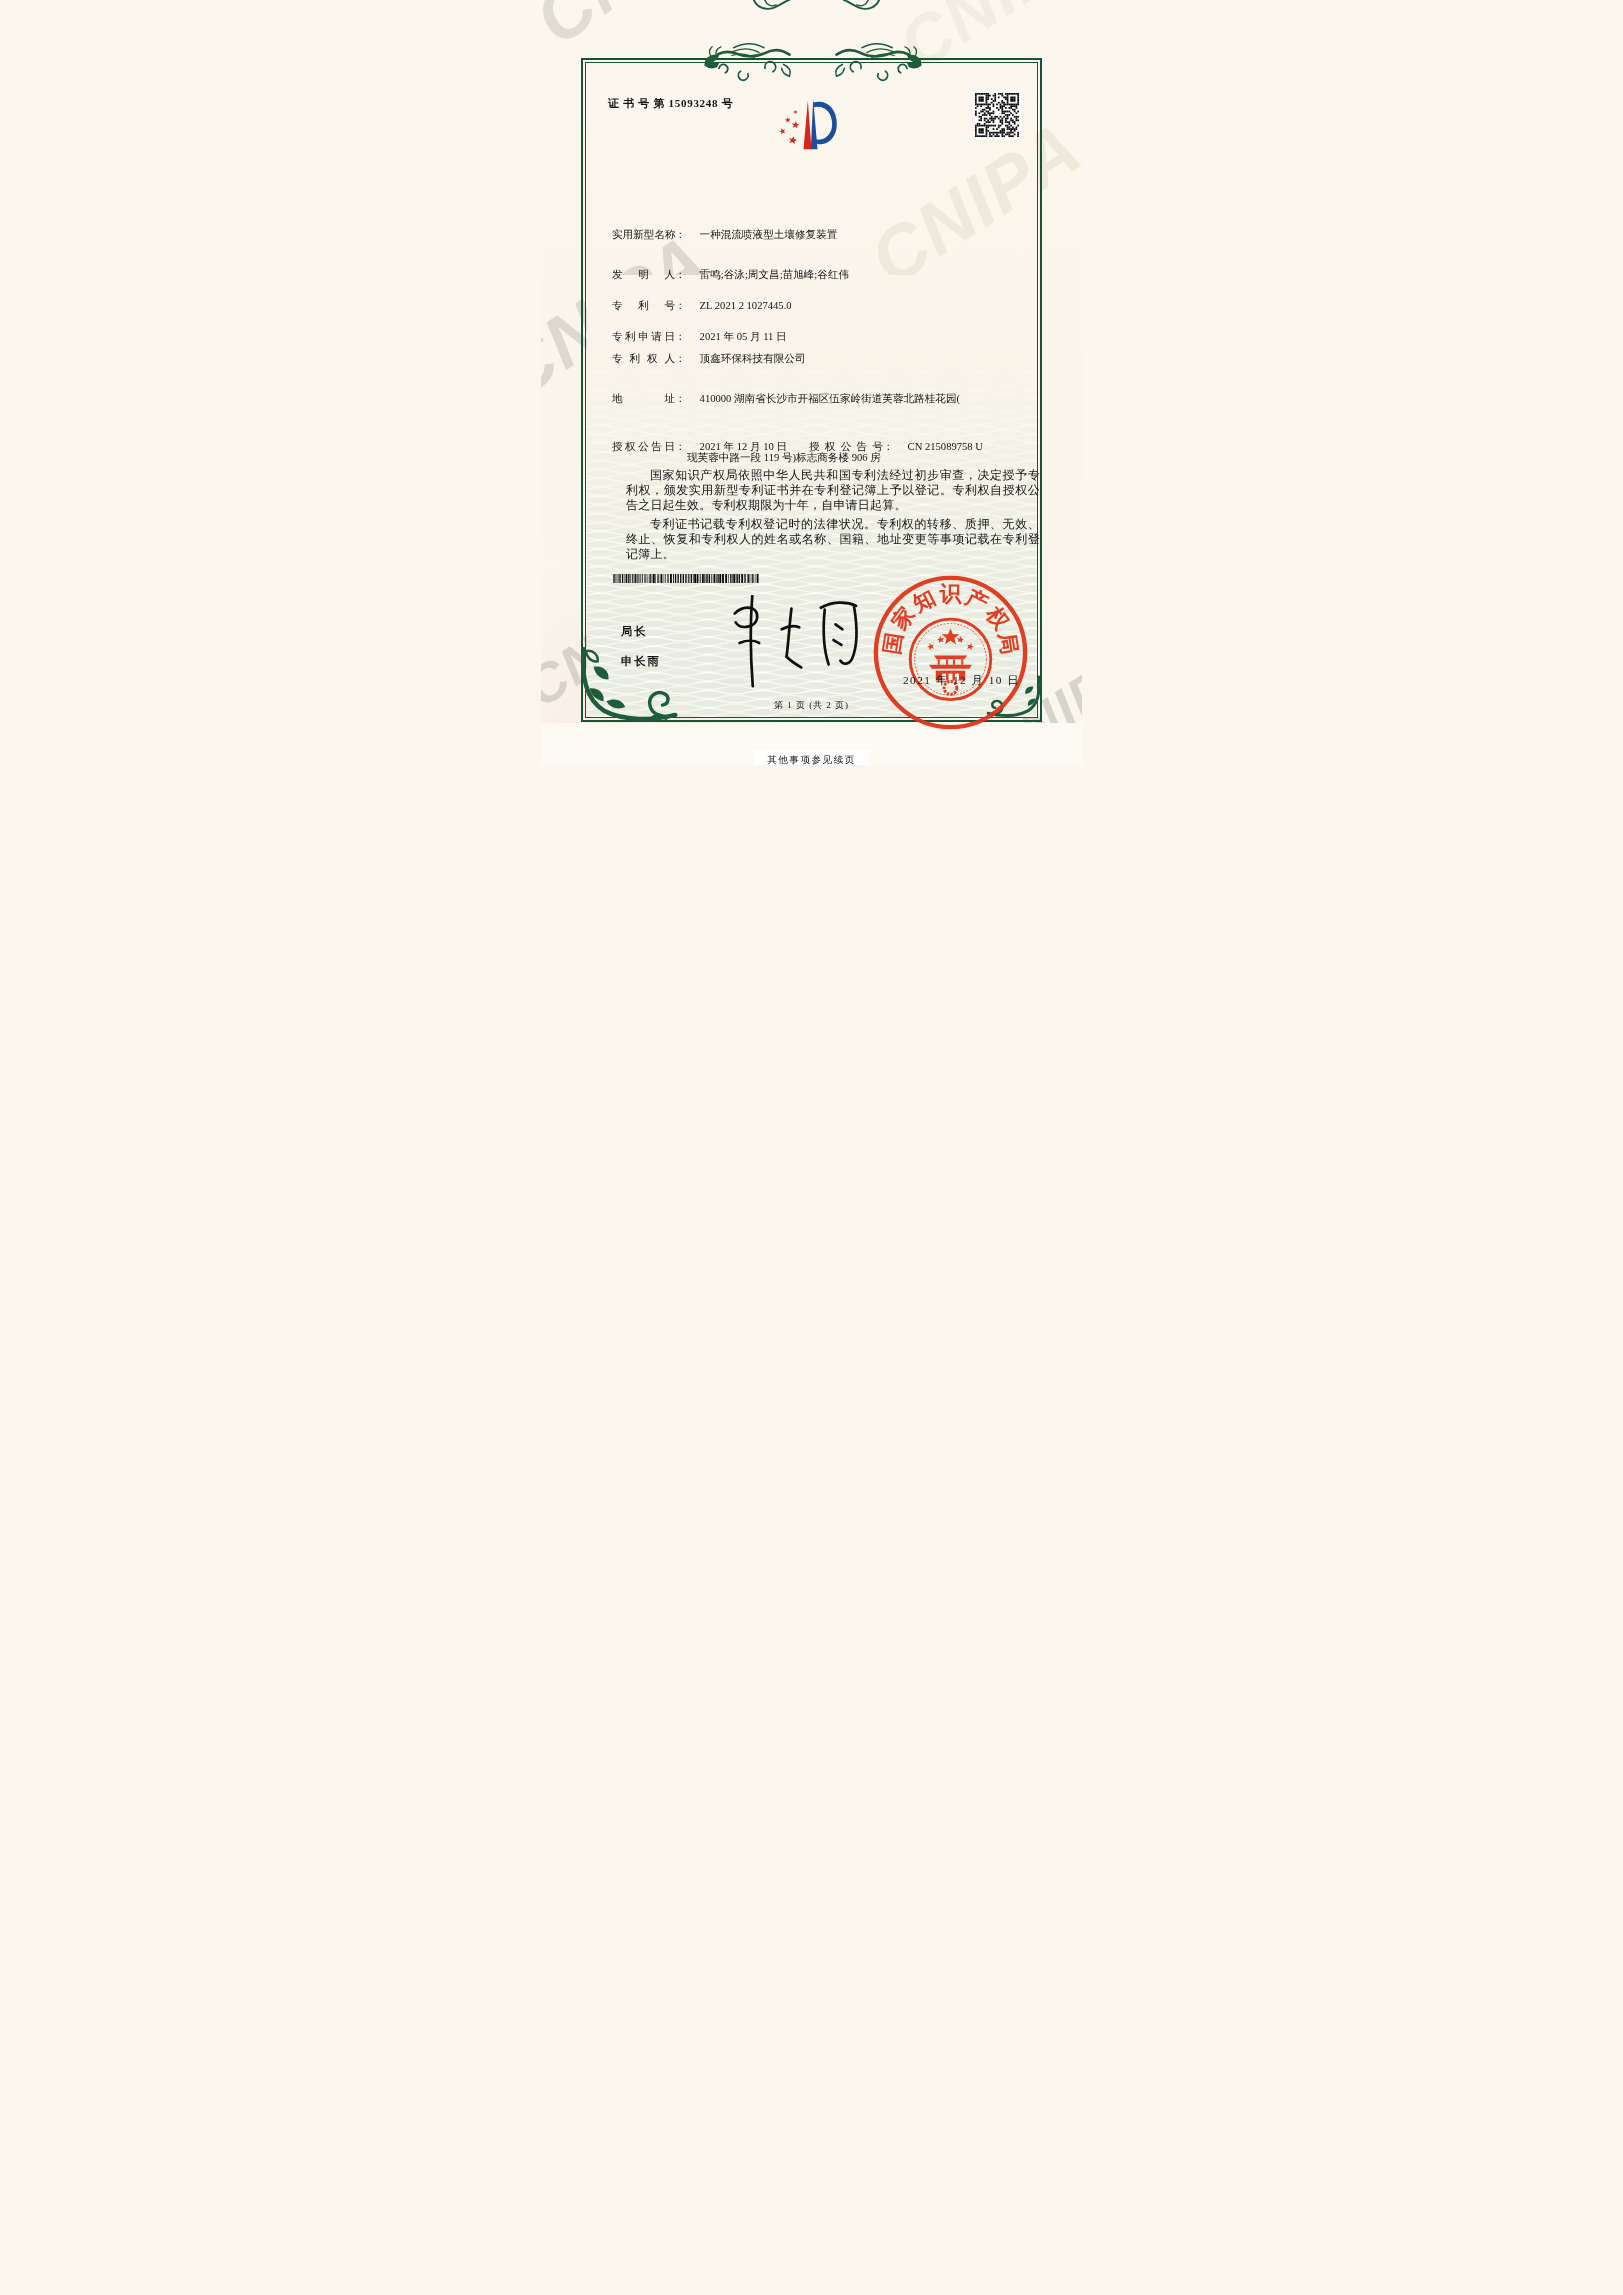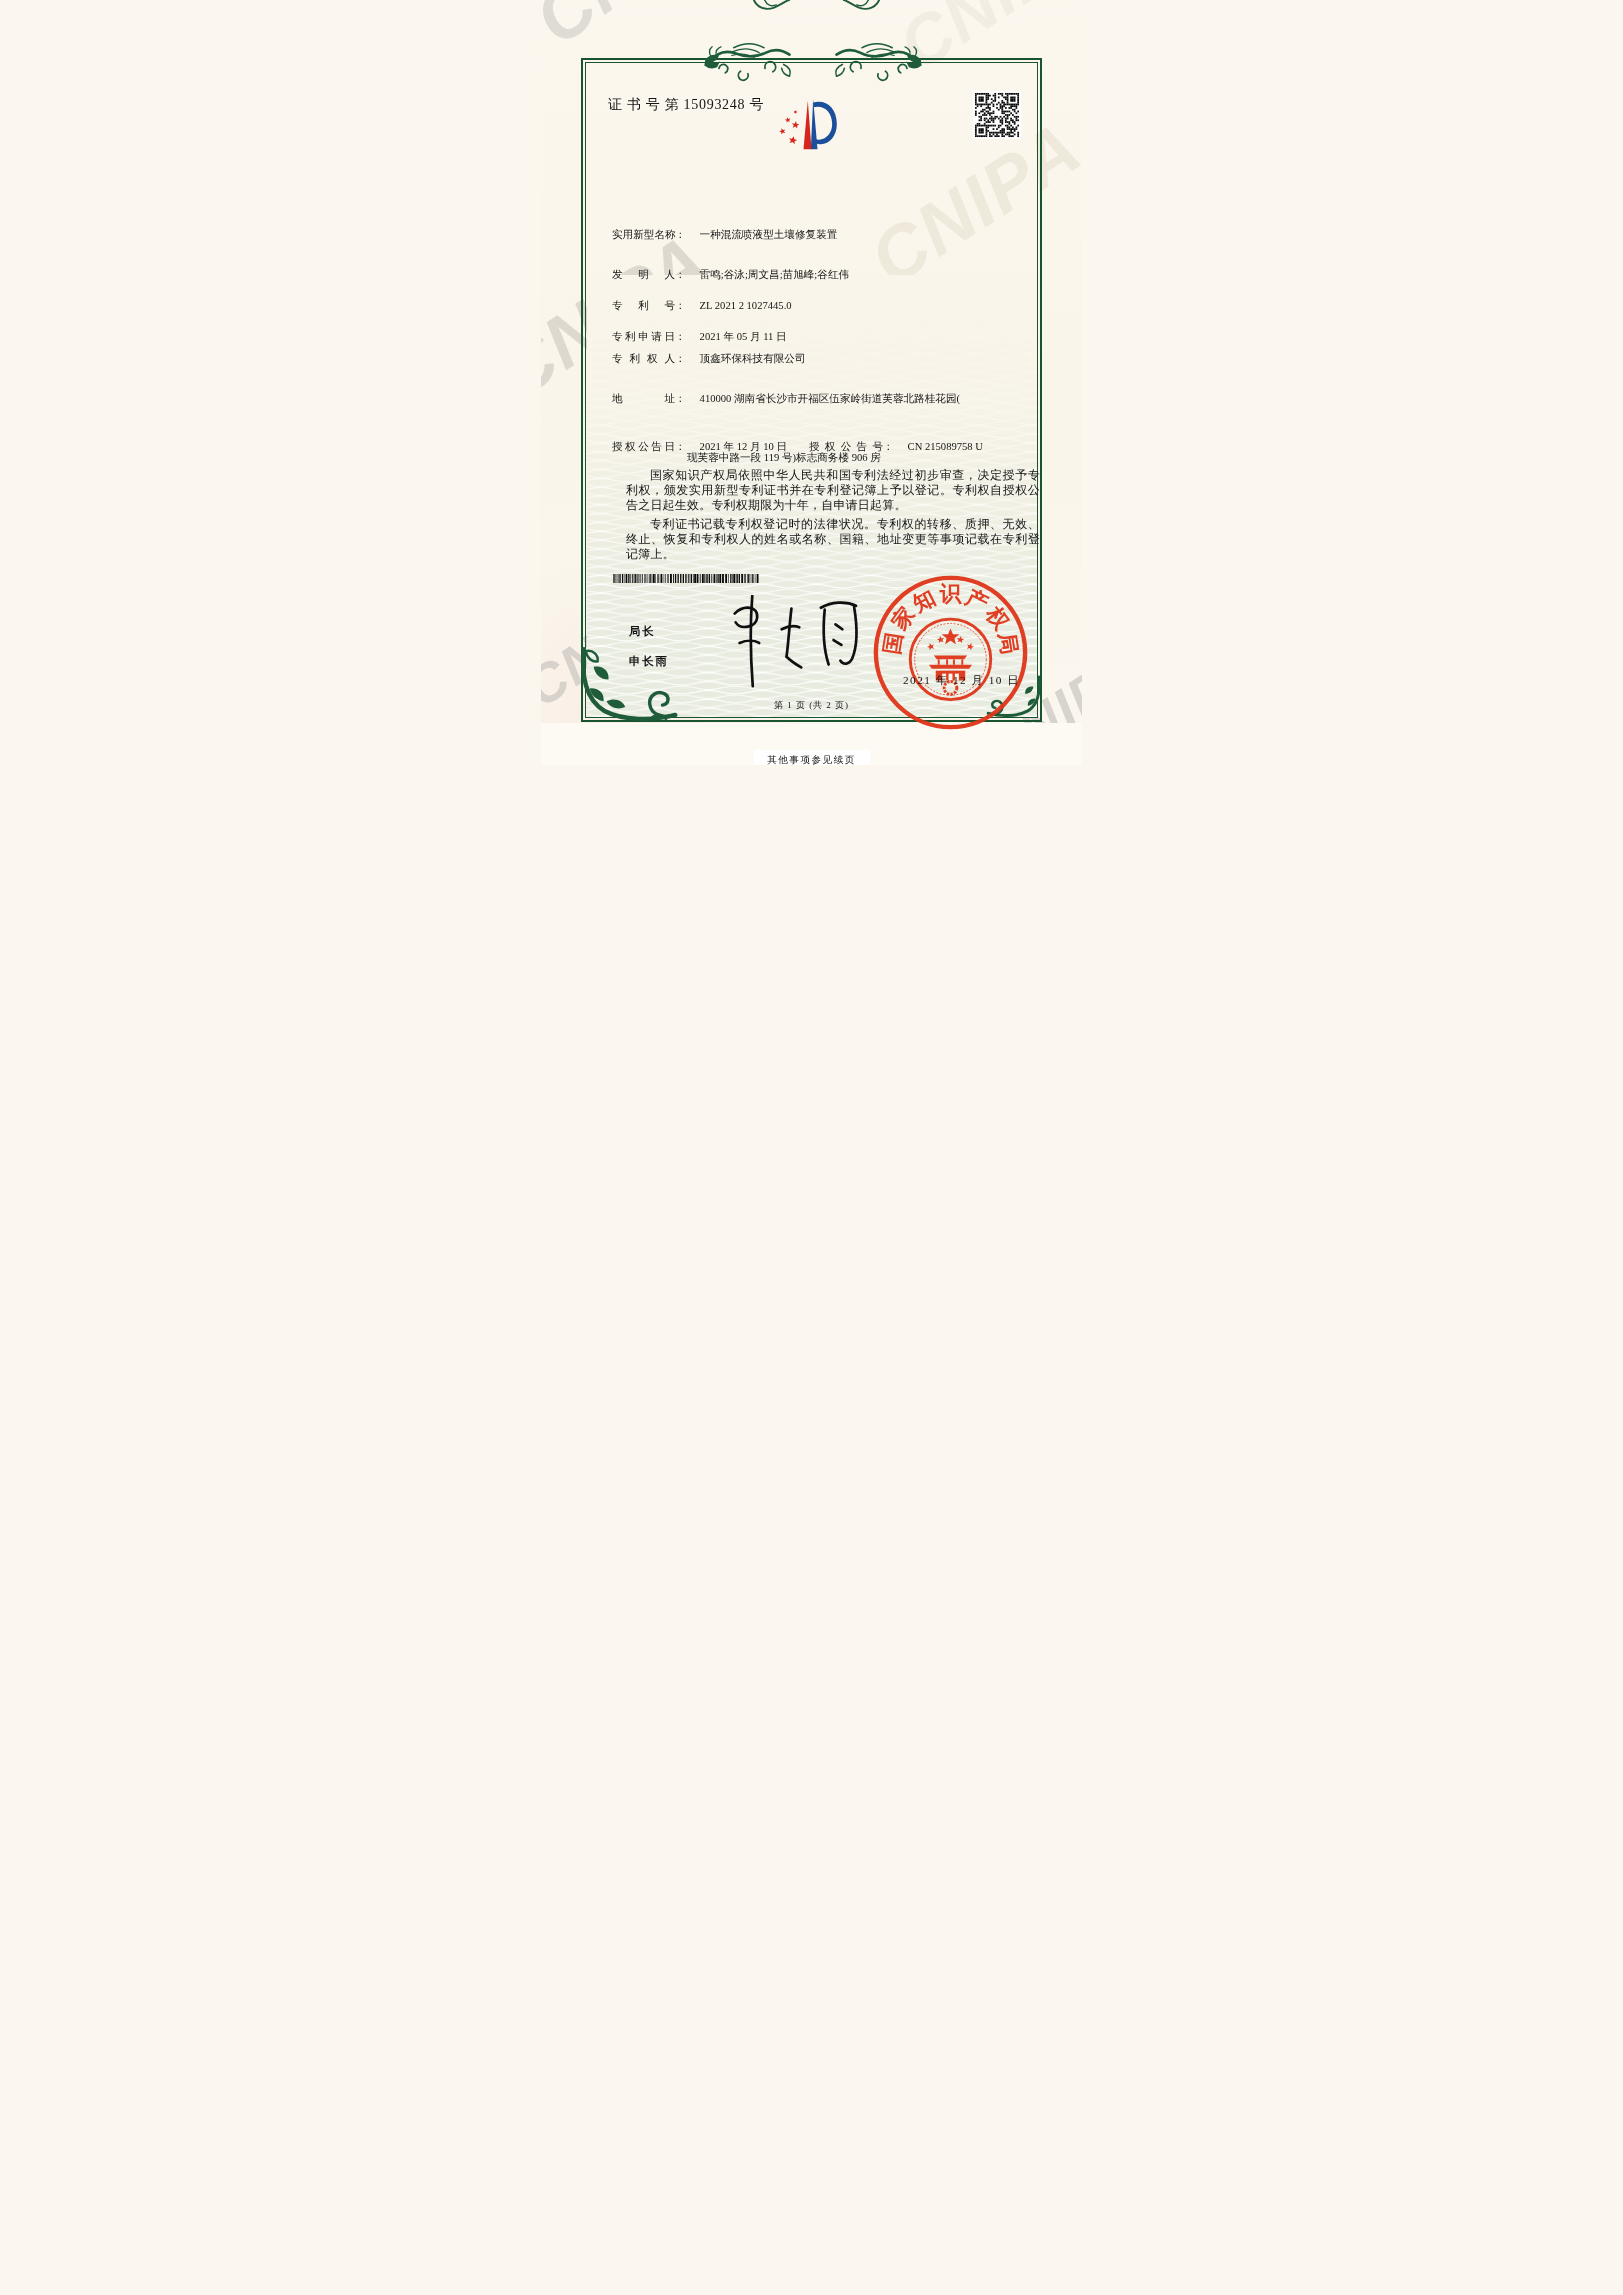--- a/index.html
+++ b/index.html
@@ -10,36 +10,36 @@
     font-family:"Liberation Serif","DejaVu Serif",serif;color:#141414;}
   .abs{position:absolute;}
   
   .wm{position:absolute;font-family:"Liberation Sans","DejaVu Sans",sans-serif;
       font-weight:700;font-style:italic;letter-spacing:1.5px;white-space:nowrap;
       transform:rotate(-33deg);transform-origin:left top;pointer-events:none;}
   
   .frame-outer{box-sizing:border-box;left:40px;top:58px;width:461px;height:664px;border:2.2px solid #17542f;}
   .frame-inner{box-sizing:border-box;left:44px;top:62px;width:453px;height:656px;border:1px solid #17542f;}
   
-  .cert-no{left:67px;top:96px;font-size:14px;letter-spacing:0.7px;}
+  .cert-no{left:67px;top:96px;font-size:11px;letter-spacing:0.7px;font-weight:bold;}
   .title{left:0;top:168px;width:100%;text-align:center;font-size:23px;font-weight:900;letter-spacing:6.9px;}
   
   .row{position:absolute;left:71px;font-size:10.6px;white-space:nowrap;}
   .flabel{display:inline-block;width:63px;text-align:justify;text-align-last:justify;vertical-align:bottom;}
   .fcolon{display:inline-block;}
   .fvalue{display:inline-block;margin-left:14px;text-align:right;}
   .paras{position:absolute;left:71px;top:468px;width:414px;font-size:12px;line-height:15px;
          text-align:justify;letter-spacing:0.2px;margin-left:14px;}
   .paras p{margin:0 0 4.4px 0;text-indent:2em;}
   .pagenum{left:0;top:699px;width:100%;text-align:center;font-size:9px;letter-spacing:1px;}
   .below-strip{left:0;top:723px;width:100%;height:42px;background:#fdfaf4;}
   .cont-box{left:50%;top:734px;transform:translateX(-50%);background:#ffffff;
             padding:3.9px 13.7px;font-size:9.6px;letter-spacing:1.5px;white-space:nowrap;margin-top:16px;}
   .boss{position:absolute;left:80px;font-family:"Liberation Sans","DejaVu Sans",sans-serif;
-        font-weight:700;font-size:11.3px;letter-spacing:2px;margin-left:8px;}
+        font-weight:700;font-size:11.3px;letter-spacing:2px;}
   .seal-date{left:339px;top:673px;width:163px;text-align:center;font-size:11.3px;
              letter-spacing:1.5px;color:#161616;z-index:7;}
   svg{display:block;}
 </style>
 </head>
 <body>
 
 <div class="page">
 
   <div class="wm" style="left:-22px;top:-6.9px;font-size:74px;color:#c9c6c0;opacity:.55;transform:rotate(-36deg);">CNIPA</div>

